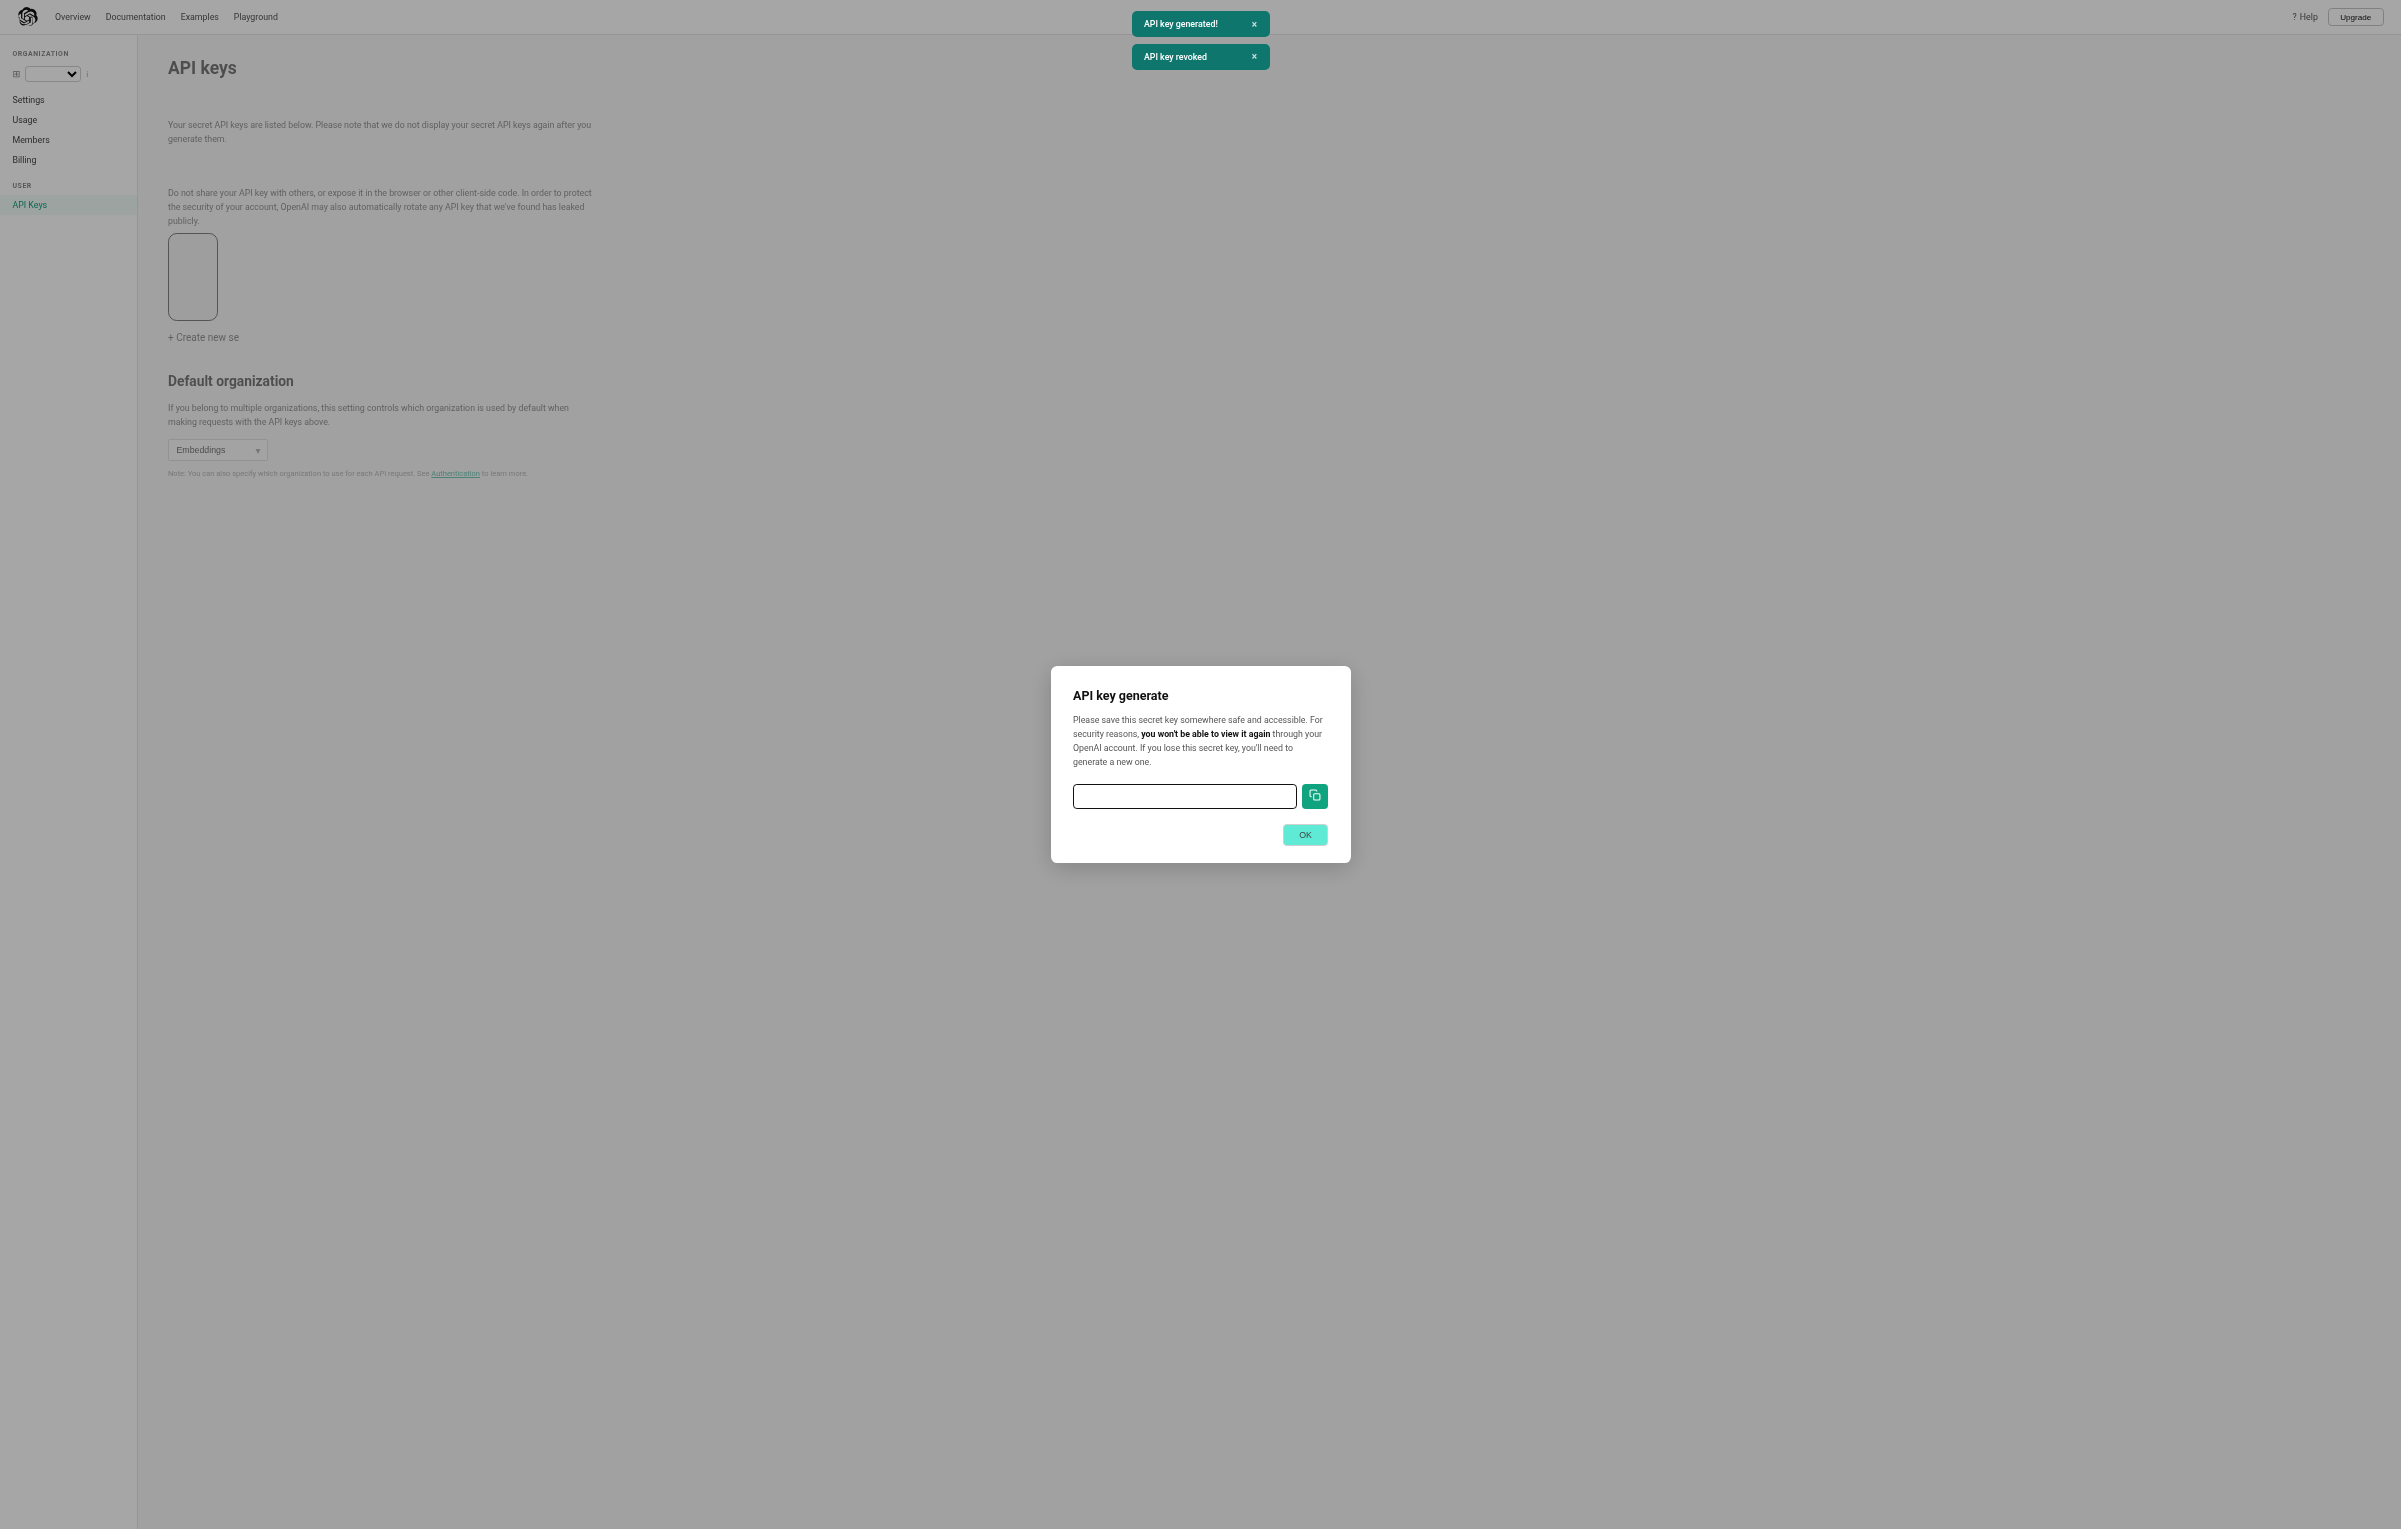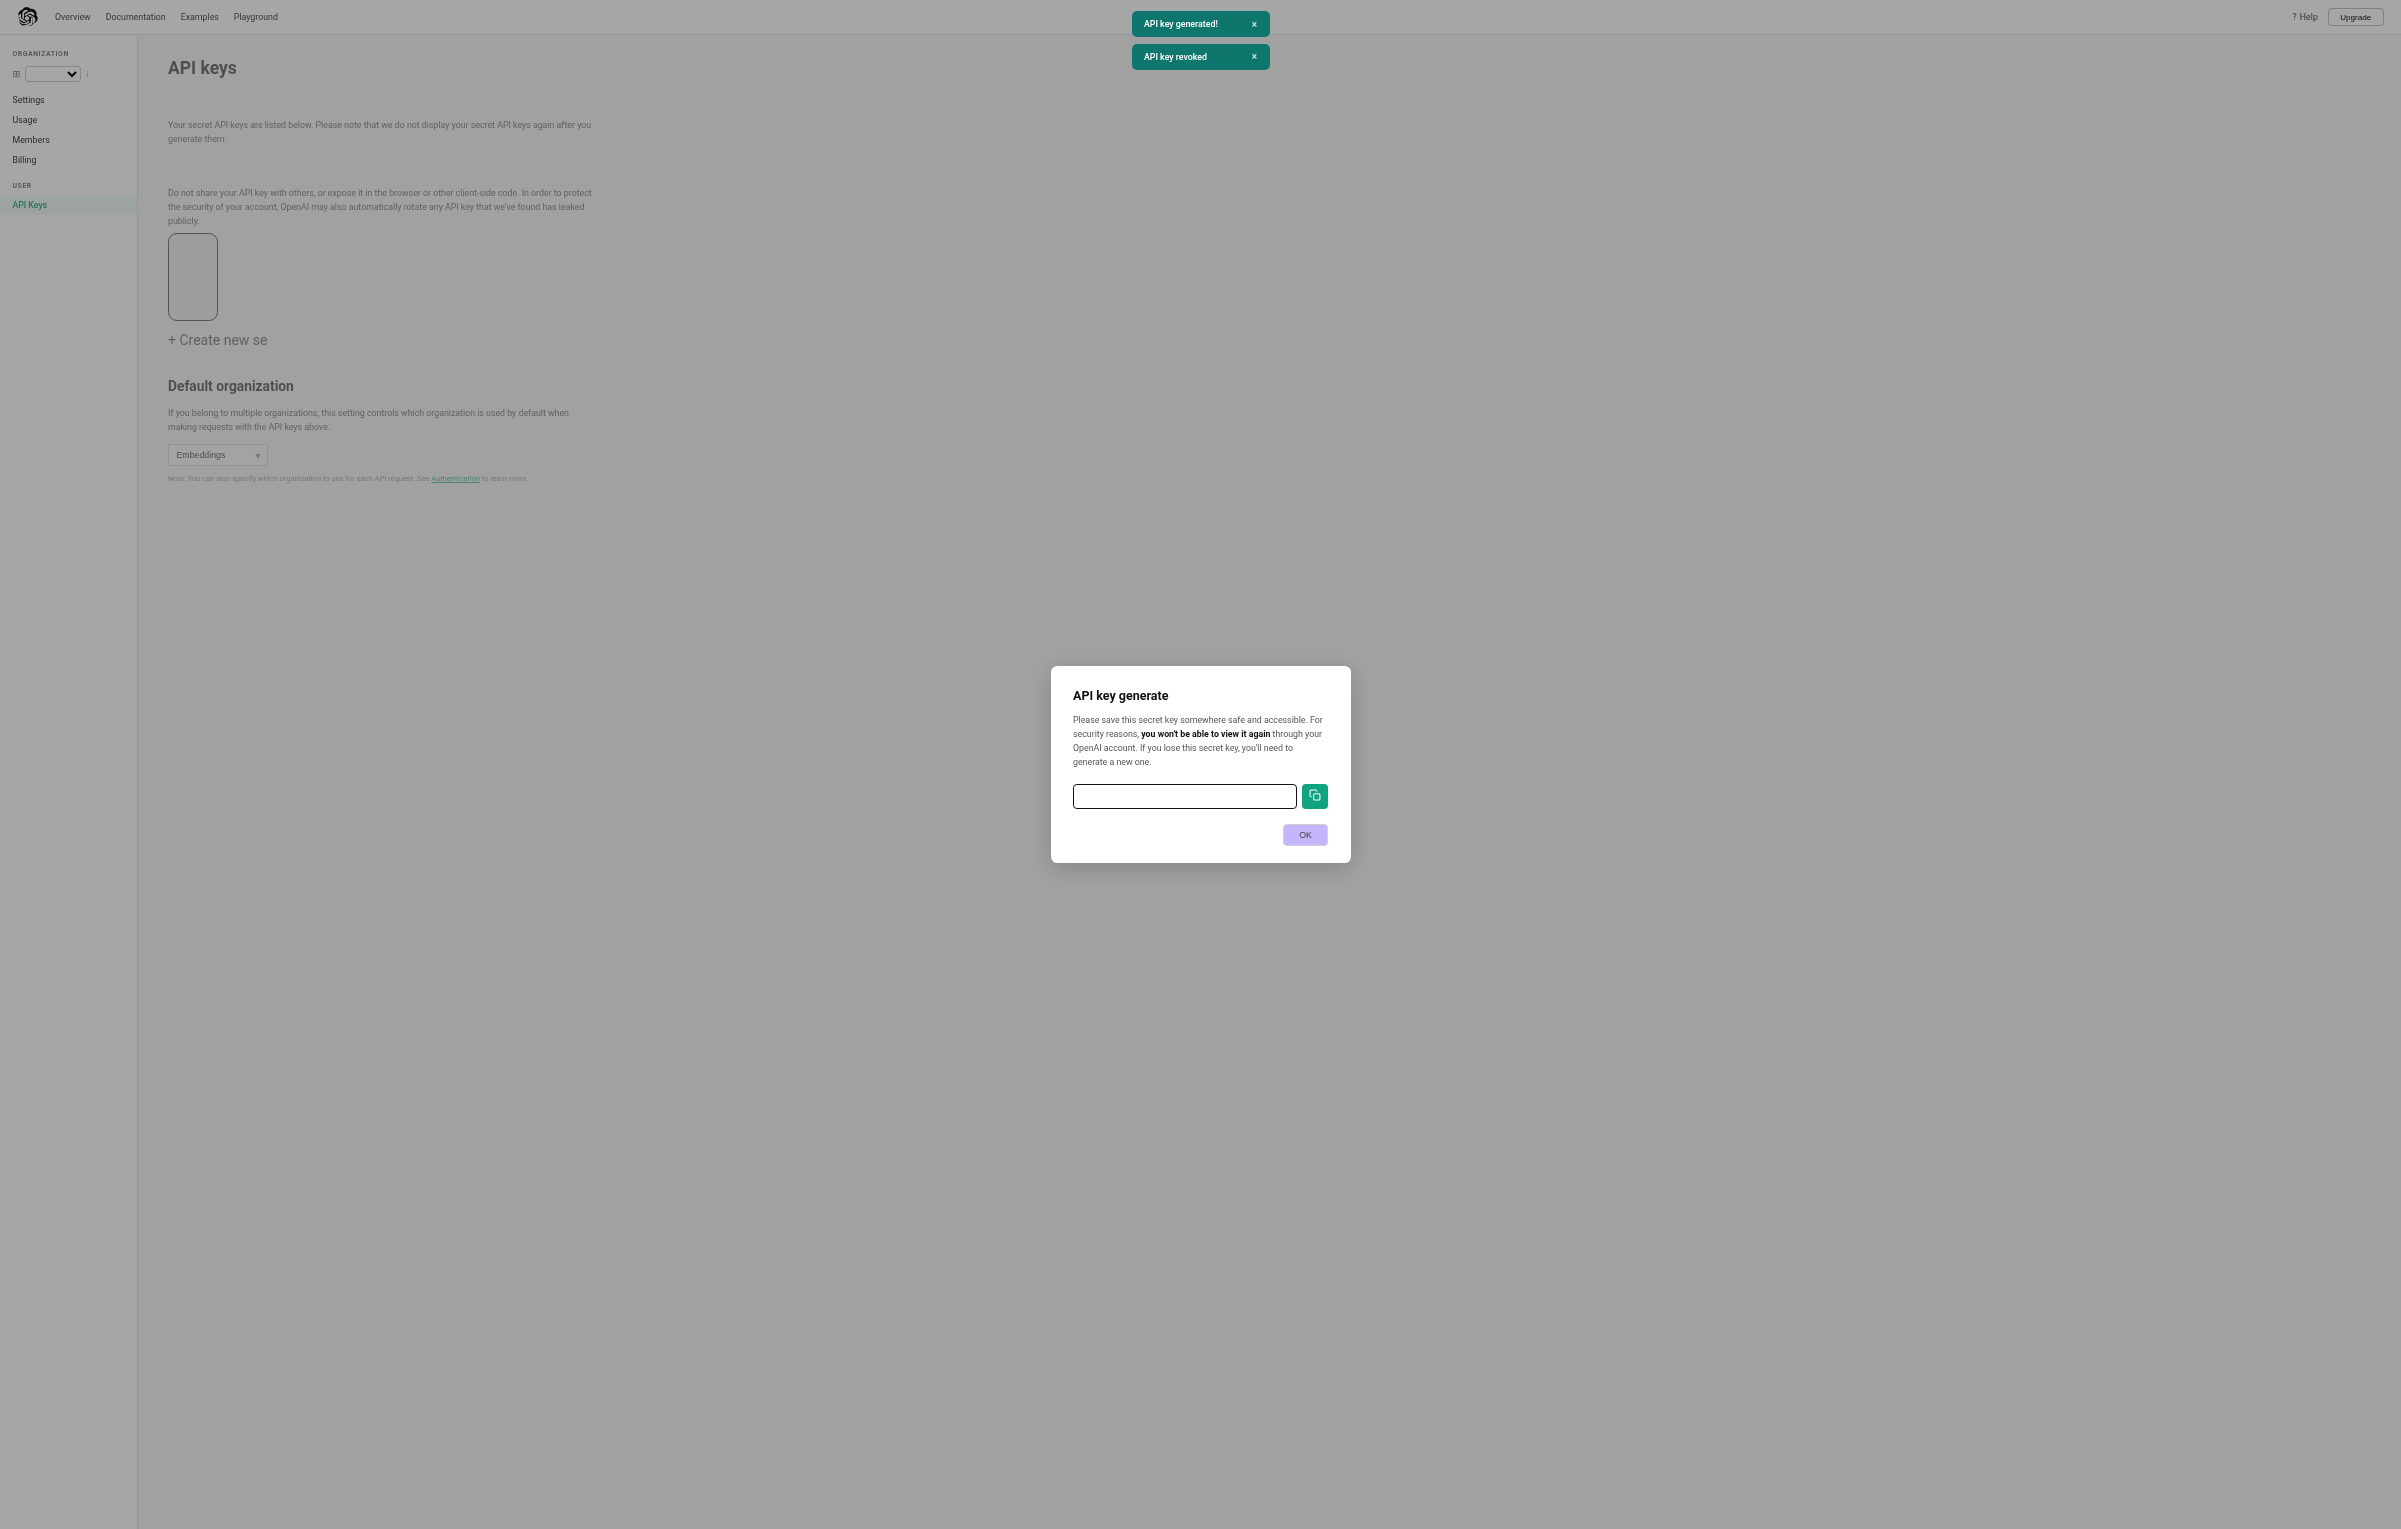--- a/index.html
+++ b/index.html
@@ -165,21 +165,21 @@
       border-radius: 8.8px;
       background: #f0f0f0;
       display: flex;
       align-items: center;
       justify-content: center;
       color: #bbb;
       font-size: 6.9px;
     }
     .create-btn {
       margin-top: 11.3px;
-      font-size: 14px;
+      font-size: 10px;
       color: #444;
       cursor: pointer;
       display: inline-flex;
       align-items: center;
       gap: 3.1px;
     }
 
     .default-org-title {
       font-size: 13.8px;
       font-weight: 700;
@@ -313,21 +313,21 @@
       width: 26px;
       display: flex;
       align-items: center;
       justify-content: center;
       cursor: pointer;
       color: #fff;
       font-size: 11.3px;
     }
     .modal-ok-btn {
       border: 0.6px solid #d0d0d0;
-      background: #c4b5fd;
+      background: #5eead4;
       color: #444;
       border-radius: 3.8px;
       padding: 5px 15px;
       font-size: 8.8px;
       cursor: pointer;
       float: right;
     }
 
     
     .dimmed {

